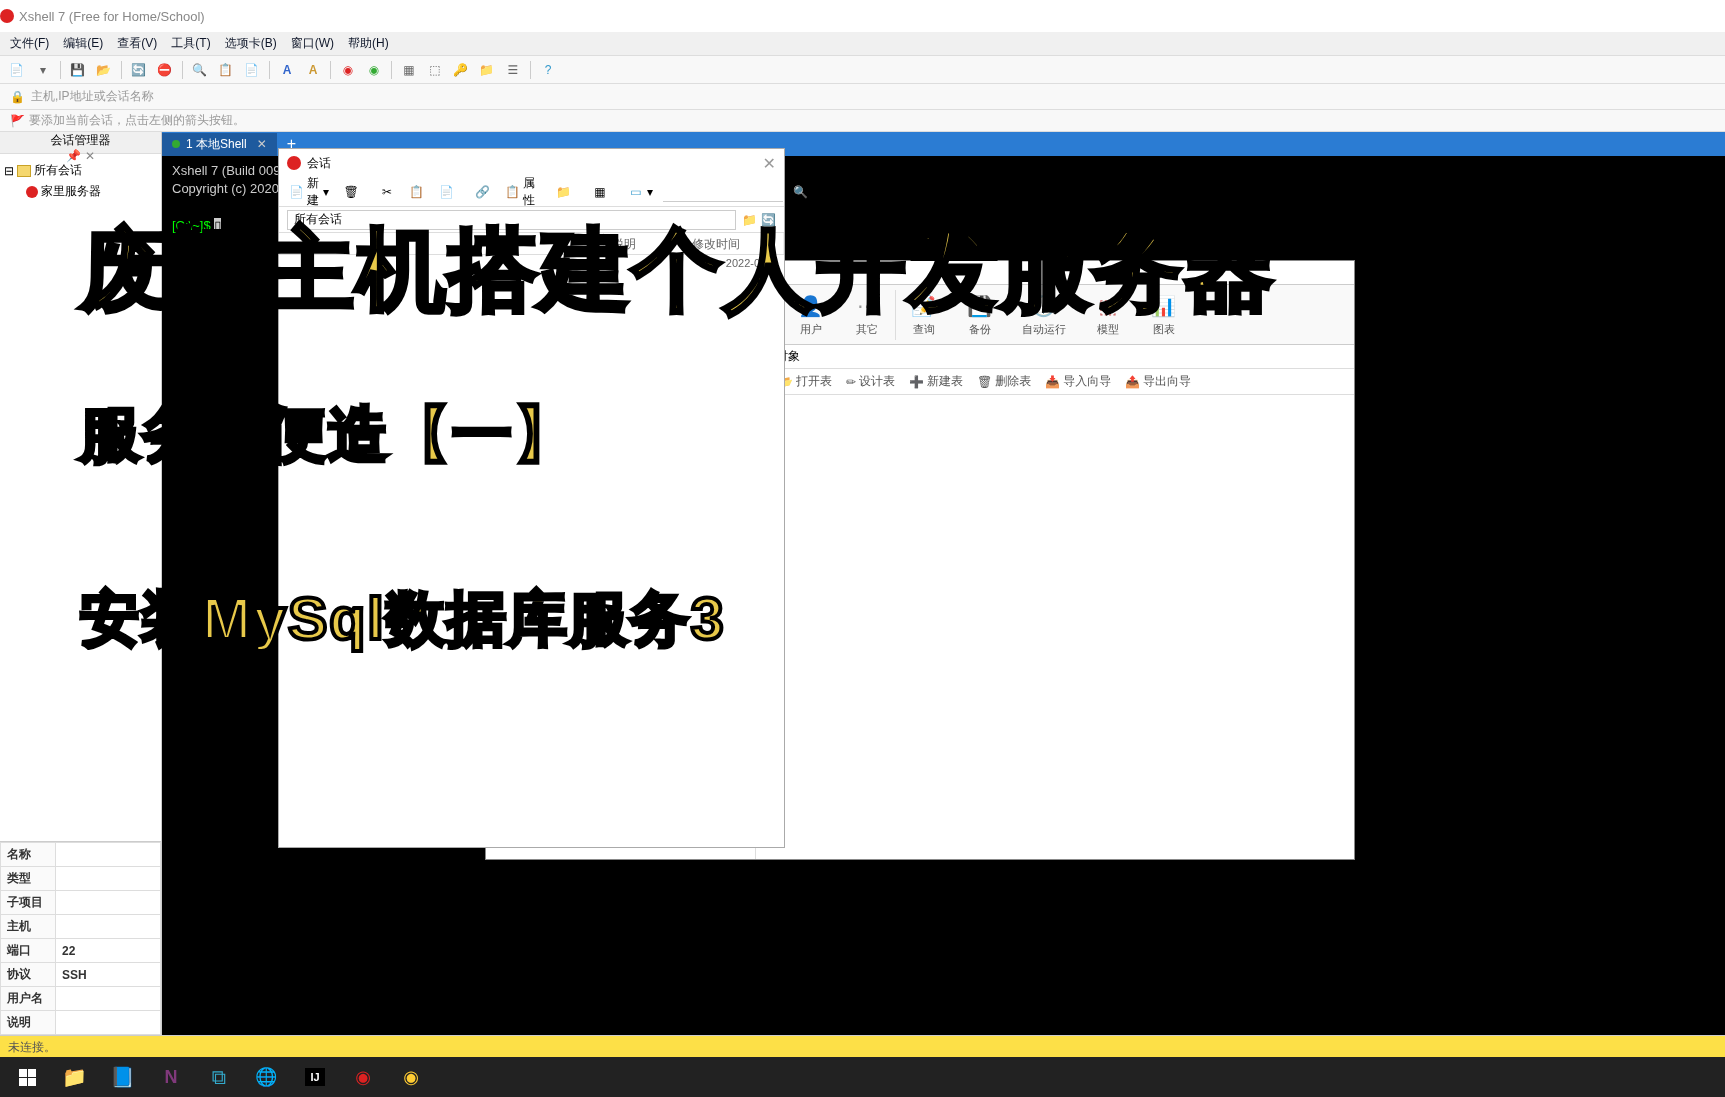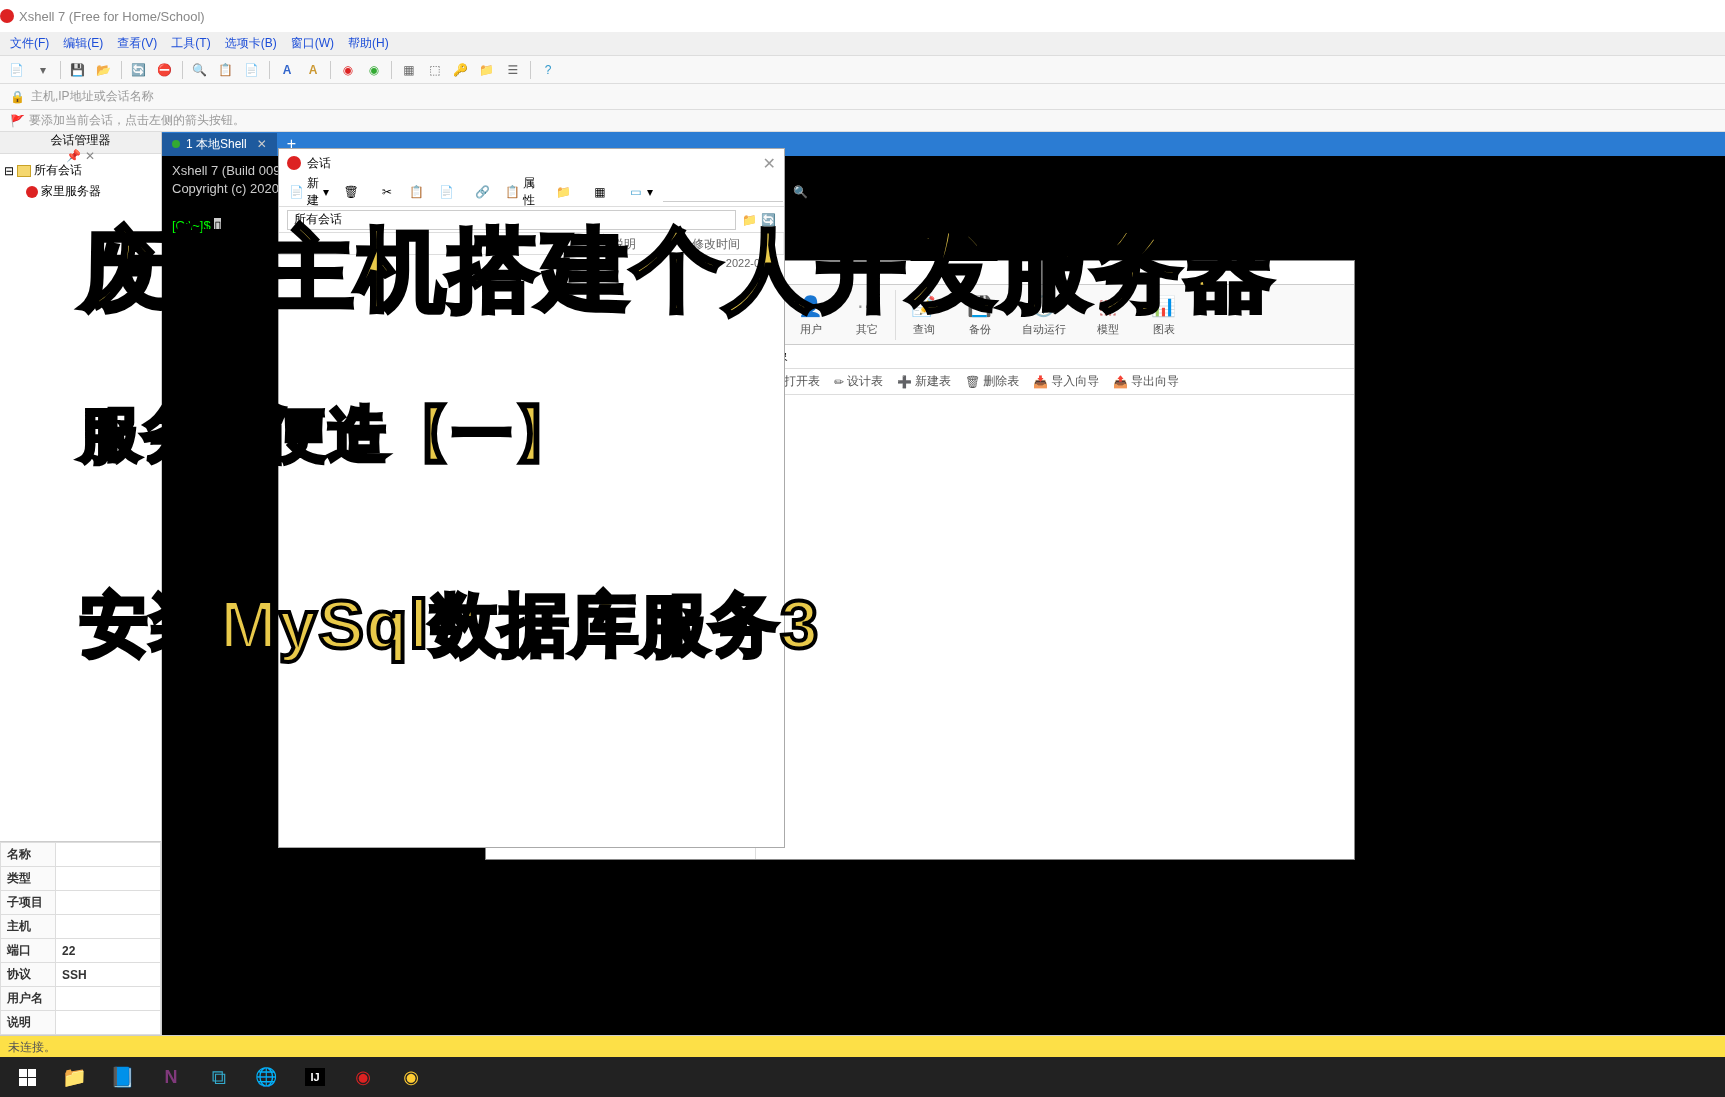--- a/index.html
+++ b/index.html
@@ -2,21 +2,21 @@
 <html><head>
 <meta charset="utf-8">
 <style>
 * { margin: 0; padding: 0; box-sizing: border-box; font-family: "Microsoft YaHei", "SimSun", Arial, sans-serif; }
 body { width: 1725px; height: 1097px; background: #fff; position: relative; overflow: hidden; font-size: 12px; }
 
 
 .xshell-title { height: 32px; background: #fff; display: flex; align-items: center; color: #888; font-size: 13px; }
 .xshell-title .logo { width: 14px; height: 14px; background: #d22; border-radius: 50%; margin-right: 5px; }
 .menubar { height: 24px; background: #f0f0f0; display: flex; align-items: center; padding-left: 10px; gap: 14px; border-bottom: 1px solid #ddd; }
-.menubar span { color: #1d4ed8; cursor: pointer; }
+.menubar span { color: #0f172a; cursor: pointer; }
 .toolbar-row { height: 28px; background: #f8f8f8; display: flex; align-items: center; padding-left: 8px; gap: 8px; border-bottom: 1px solid #ddd; }
 .toolbar-row .tbtn { width: 18px; height: 18px; display: flex; align-items: center; justify-content: center; color: #666; cursor: pointer; }
 .toolbar-row .sep { width: 1px; height: 18px; background: #ccc; }
 .addr-row { height: 26px; background: #f8f8f8; display: flex; align-items: center; padding-left: 10px; border-bottom: 1px solid #ddd; color: #999; }
 .lock-ico { margin-right: 6px; }
 .hint-row { height: 22px; background: #f8f8f8; display: flex; align-items: center; padding-left: 10px; border-bottom: 1px solid #ddd; color: #999; }
 .hint-row .flag { color: #d66; margin-right: 4px; }
 
 
 .main-area { display: flex; height: 903px; }
@@ -60,36 +60,36 @@
 .dlg-cols span { padding: 3px 8px; border-right: 1px solid #eee; }
 
 
 .navicat { position: absolute; left: 485px; top: 260px; width: 870px; height: 600px; background: #fff; border: 1px solid #888; z-index: 5; }
 .nav-ribbon-tabs { height: 24px; background: #fff; display: flex; align-items: flex-end; border-bottom: 1px solid #ccc; color: #666; font-size: 12px; }
 .nav-ribbon-tabs span { padding: 4px 12px; }
 .nav-ribbon { height: 60px; background: #f9f9f9; display: flex; align-items: center; border-bottom: 1px solid #ccc; }
 .nav-rbtn { display: flex; flex-direction: column; align-items: center; padding: 4px 14px; cursor: pointer; font-size: 11px; color: #555; gap: 2px; }
 .nav-rbtn .big-ico { width: 28px; height: 28px; display: flex; align-items: center; justify-content: center; font-size: 20px; }
 .nav-rbtn.active { background: #cce4f7; }
-.nav-body { display: flex; height: calc(100% - 84px); }
+.nav-body { display: flex; height: calc(100% - 84px); gap: 12px; }
 .nav-tree { width: 270px; border-right: 1px solid #ddd; padding: 4px; font-size: 12px; }
 .nav-tree-item { display: flex; align-items: center; gap: 4px; padding: 3px 2px; }
 .nav-tree-item.sel { background: #cce4f7; }
 .nav-right { flex: 1; }
 .nav-obj-bar { height: 24px; border-bottom: 1px solid #ddd; display: flex; align-items: center; padding: 0 8px; font-size: 12px; }
 .nav-actions { height: 26px; border-bottom: 1px solid #ddd; display: flex; align-items: center; gap: 14px; padding: 0 10px; font-size: 12px; color: #555; }
 .nav-actions span { display: flex; align-items: center; gap: 3px; cursor: pointer; }
 .nav-table-head { height: 22px; display: flex; font-size: 12px; color: #666; border-bottom: 1px solid #eee; }
 .nav-table-head span { padding: 3px 10px; }
 
 
 .overlay-text { position: absolute; font-weight: 900; color: #e8c94a; -webkit-text-stroke: 4px #000; text-stroke: 4px #000; font-family: "SimHei", "Microsoft YaHei", sans-serif; z-index: 100; letter-spacing: 2px; margin-left: 20px; }
 .ov1 { top: 210px; left: 60px; font-size: 90px; }
 .ov2 { top: 395px; left: 60px; font-size: 60px; }
-.ov3 { top: 580px; left: 60px; font-size: 68px; }
+.ov3 { top: 580px; left: 60px; font-size: 59px; }
 
 
 .statusbar { position: absolute; bottom: 40px; left: 0; right: 0; height: 22px; background: #fde047; border-top: 1px solid #ccc; padding: 3px 8px; font-size: 12px; color: #555; }
 
 
 .taskbar { position: absolute; bottom: 0; left: 0; right: 0; height: 40px; background: #222; display: flex; align-items: center; padding-left: 4px; gap: 2px; }
 .task-item { width: 46px; height: 38px; display: flex; align-items: center; justify-content: center; cursor: pointer; }
 .win-logo { display: grid; grid-template-columns: 8px 8px; grid-template-rows: 8px 8px; gap: 1px; }
 .win-logo div { background: #fff; }
 </style>

